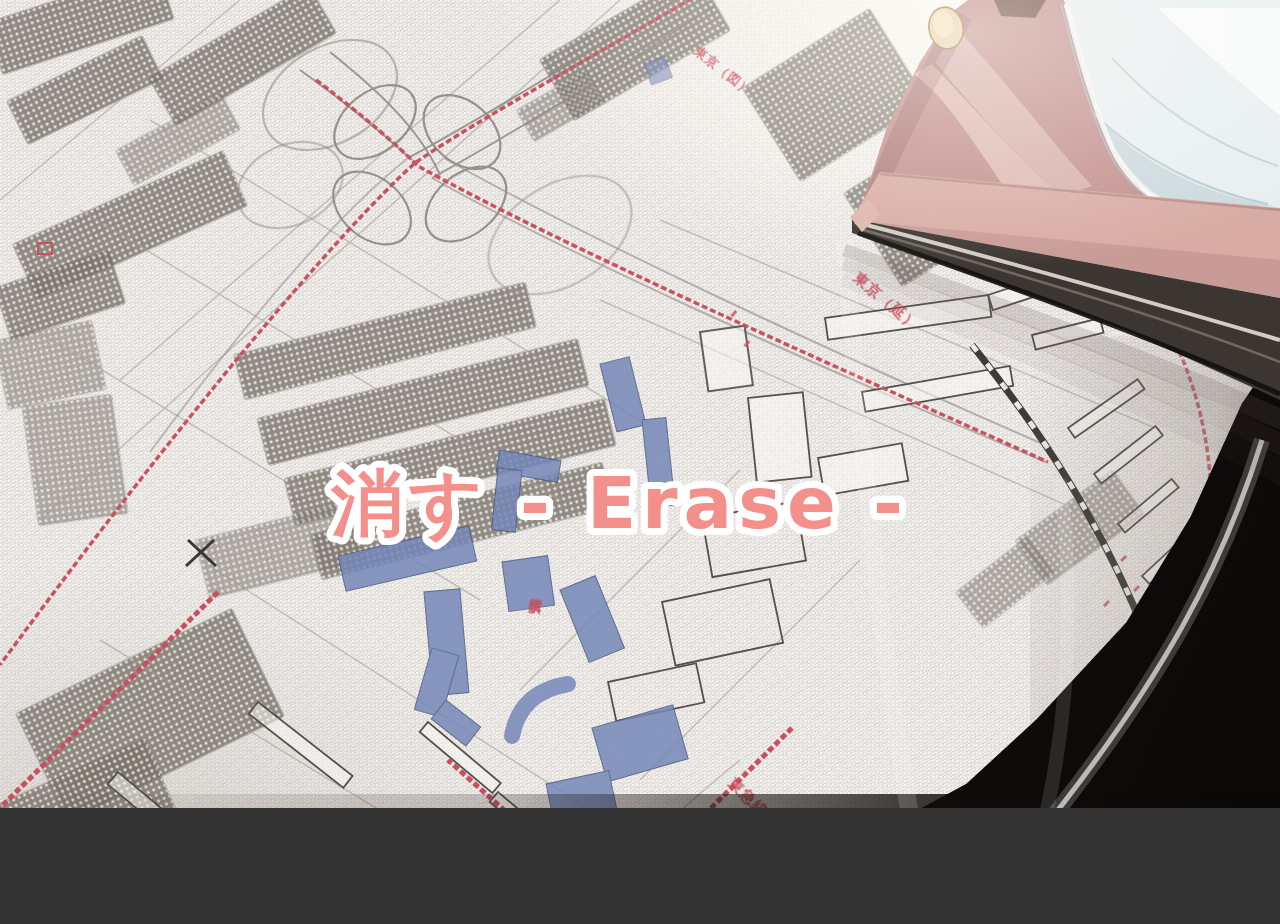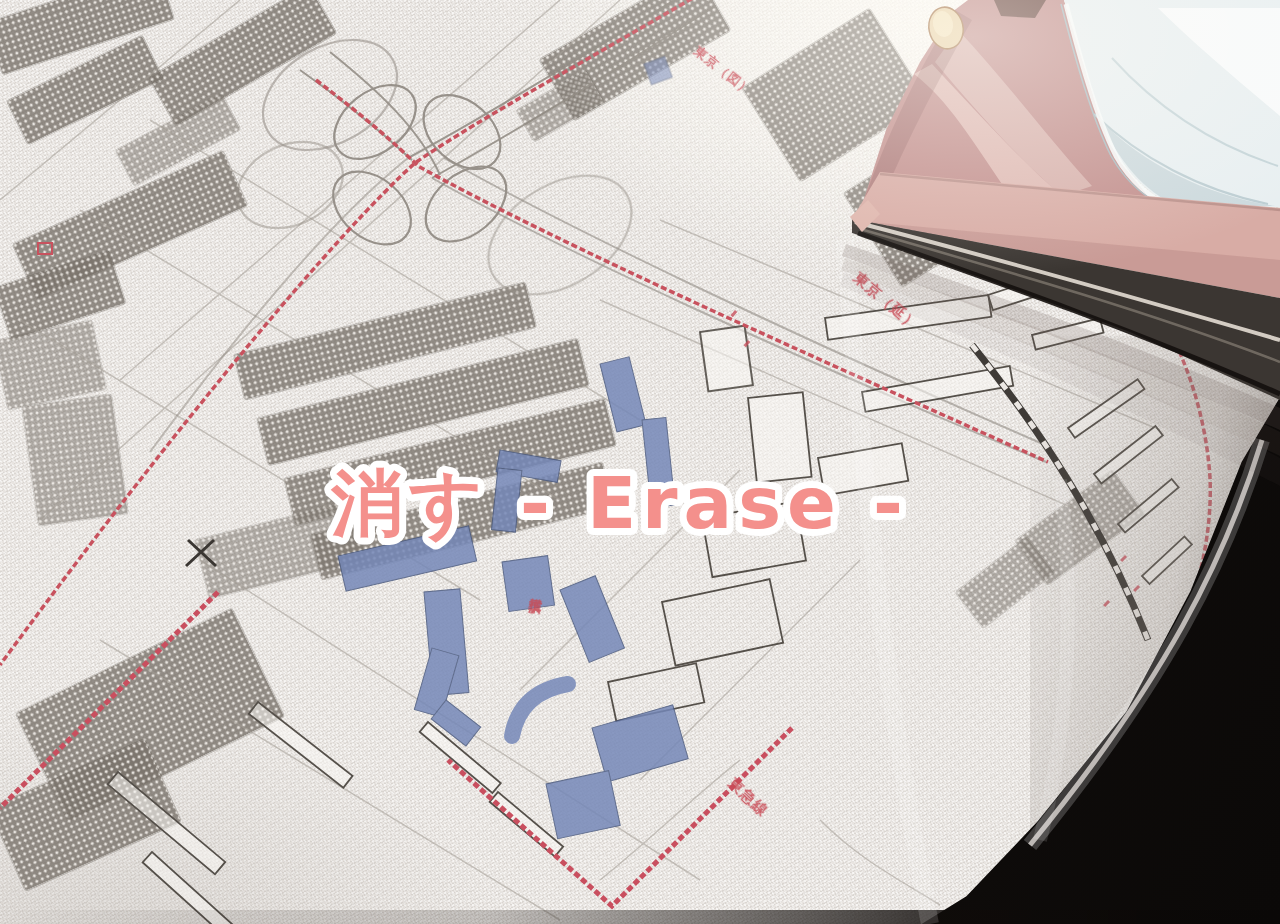--- a/index.html
+++ b/index.html
@@ -1,16 +1,16 @@
 <!DOCTYPE html>
 <html><head>
 <meta charset="utf-8">
 <style>
   html,body{margin:0;padding:0;background:#333;}
-  .scene{position:relative;width:1280px;height:924px;overflow:hidden;
+  .scene{position:relative;width:1280px;height:808px;overflow:hidden;
     font-family:"DejaVu Sans","Liberation Sans",sans-serif;}
   
   .fabric{position:absolute;inset:0;background-color:#e8e4e0;
     background-image:
       radial-gradient(ellipse 900px 500px at 78% 0%, rgba(255,253,247,.85), rgba(255,253,247,0) 60%),
       radial-gradient(ellipse 700px 500px at 8% 108%, rgba(172,166,160,.35), rgba(172,166,160,0) 60%),
       repeating-linear-gradient(63deg, rgba(255,255,255,.32) 0 1px, rgba(0,0,0,0) 1px 3px),
       repeating-linear-gradient(-27deg, rgba(146,139,132,.16) 0 1px, rgba(0,0,0,0) 1px 3px),
       radial-gradient(circle at 1px 1px, rgba(255,255,255,.55) .8px, rgba(255,255,255,0) 1.4px);
     background-size:auto,auto,auto,auto,4px 4px;}

